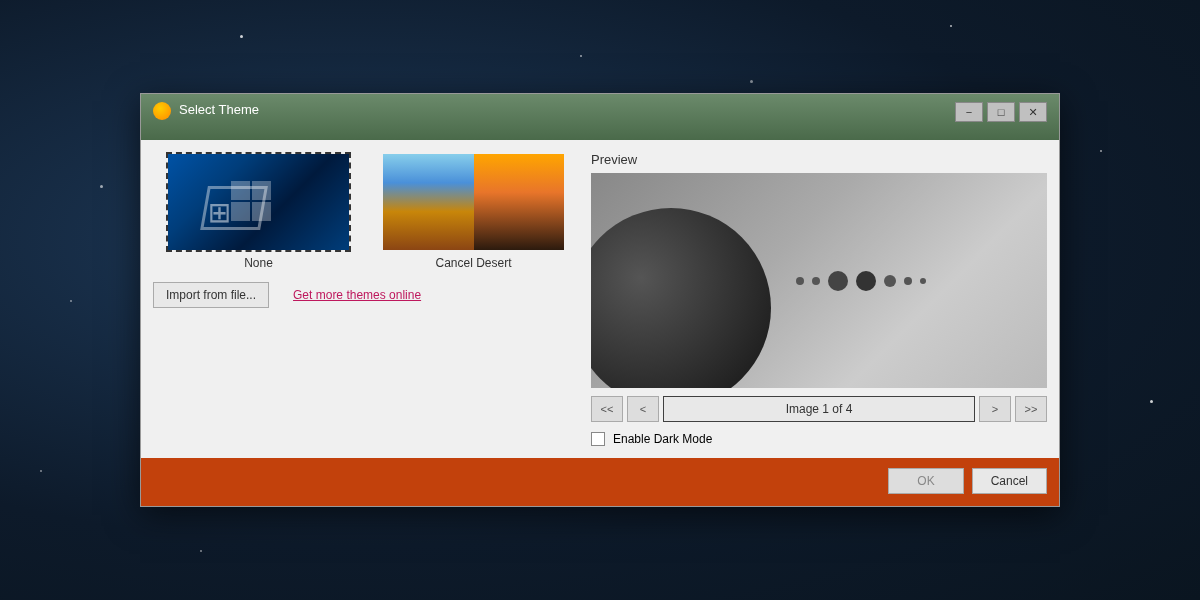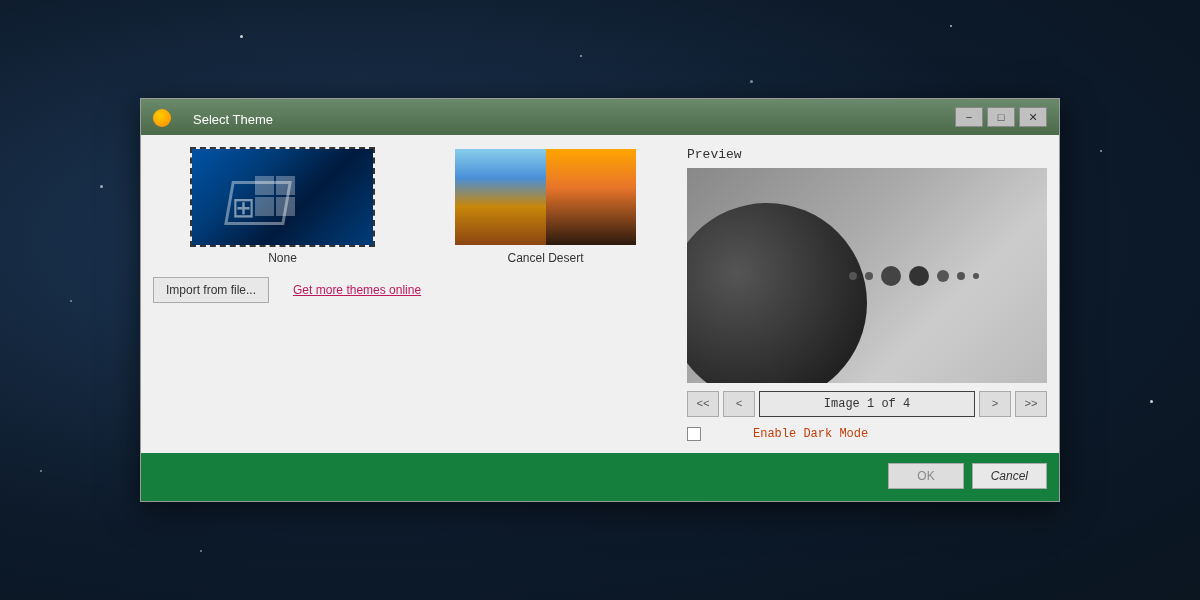--- a/index.html
+++ b/index.html
@@ -32,23 +32,23 @@
       width: 920px;
       background: #f0f0f0;
       border: 1px solid #999;
       box-shadow: 0 8px 32px rgba(0,0,0,0.6);
     }
 
     .title-bar {
       background: linear-gradient(to bottom, #6b8a6b, #4a6a4a);
       padding: 8px 12px;
       display: flex;
-      align-items: flex-end;
-      gap: 22px;
-      height: 36px;
+      align-items: flex-start;
+      gap: 8px;
+      height: 46px;
     }
 
     .title-bar-icon {
       width: 18px;
       height: 18px;
       background: radial-gradient(circle at 40% 35%, #ffcc00, #ff8800);
       border-radius: 50%;
       flex-shrink: 0;
     }
 
@@ -253,23 +253,22 @@
     }
 
     .link-themes {
       color: #be185d;
       font-size: 12px;
       text-decoration: underline;
       cursor: pointer;
     }
 
     .right-panel {
-      width: 360px;
+      width: 456px;
       flex-shrink: 0;
-      font-family: Liberation Mono, monospace;
     }
 
     .preview-label {
       font-size: 13px;
       color: #333;
       margin-bottom: 6px;
     }
 
     .preview-image {
       width: 100%;
@@ -362,49 +361,47 @@
       width: 14px;
       height: 14px;
       border: 1px solid #888;
       background: white;
       cursor: pointer;
       flex-shrink: 0;
     }
 
     .dark-mode-label {
       font-size: 12px;
-      color: #c2410c;
-      margin-left: 44px;
+      color: #000000;
     }
 
     .dialog-footer {
       display: flex;
       justify-content: flex-end;
       gap: 8px;
       padding: 10px 12px 12px;
-      background: #15803d;
+      background: #c2410c;
     }
 
     .btn-ok {
       padding: 5px 28px;
       background: #ddd;
       border: 1px solid #aaa;
       font-size: 12px;
       cursor: pointer;
       color: #888;
     }
 
     .btn-cancel {
       padding: 5px 18px;
       background: #e8e8e8;
       border: 1px solid #aaa;
       font-size: 12px;
       cursor: pointer;
       color: #333;
-      font-style: italic;
     }
 
     
     .win-logo {
       position: absolute;
       bottom: 30%;
       left: 35%;
       width: 40px;
       height: 40px;
       display: grid;

